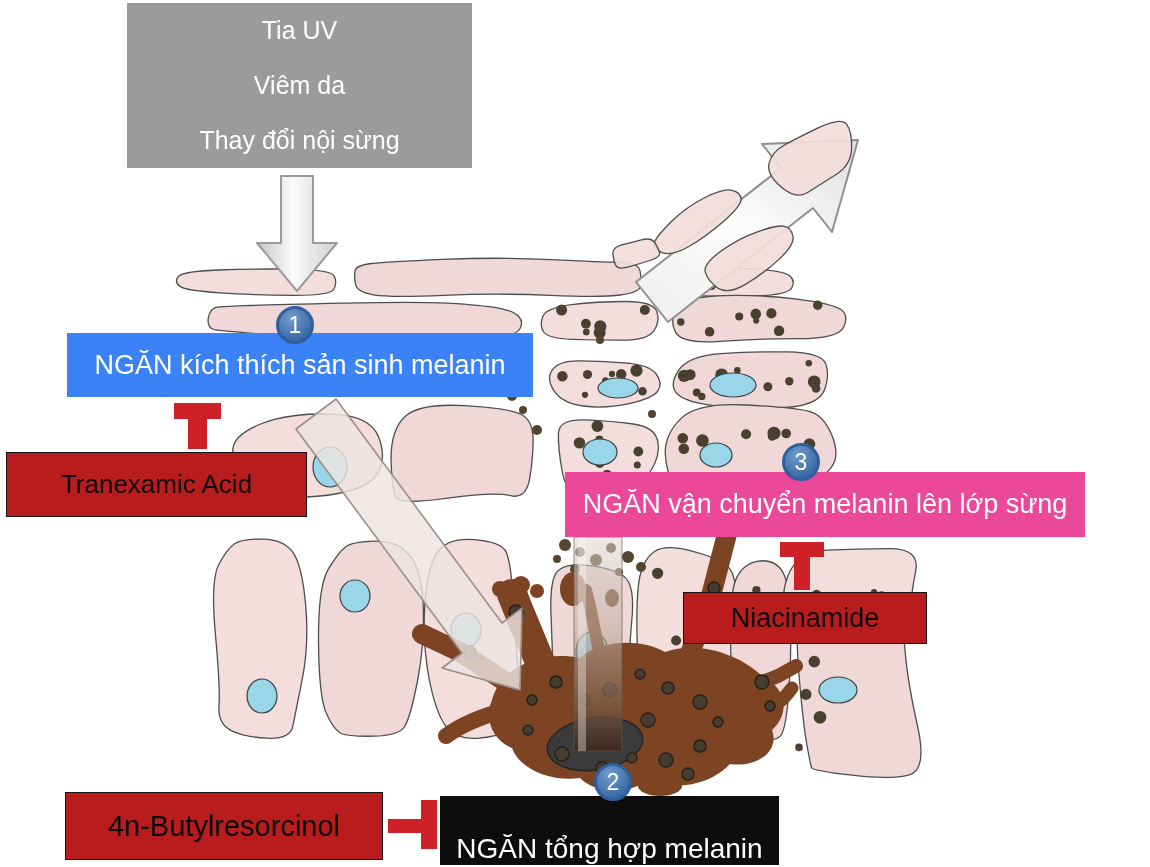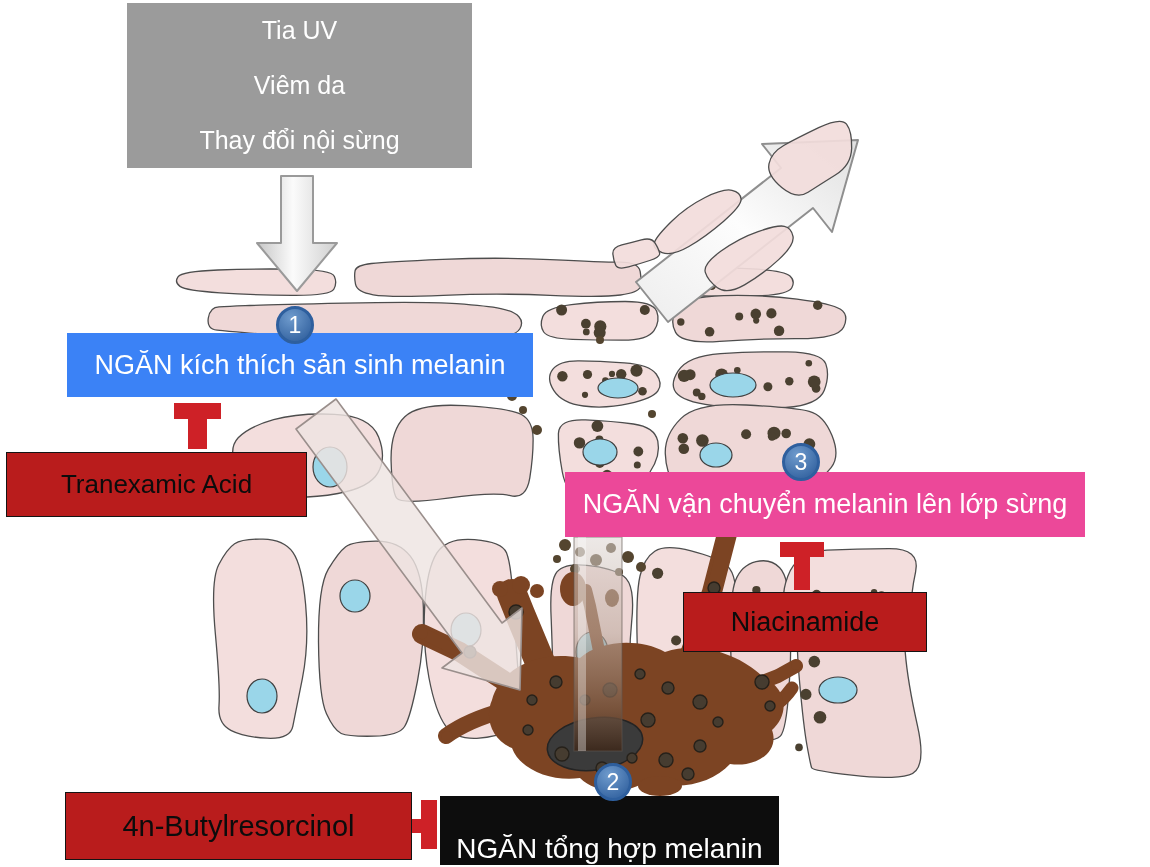--- a/index.html
+++ b/index.html
@@ -10,22 +10,22 @@
     background:#9b9b9b;color:#ffffff;display:flex;flex-direction:column;justify-content:center;
     align-items:center;text-align:center;font-size:25px;line-height:1.0;gap:30px;}
   .step-box{position:absolute;z-index:2;background:#0d0d0d;color:#ffffff;display:flex;
     align-items:center;justify-content:center;text-align:center;}
   #step-box-1{left:67px;top:333px;width:466px;height:64px;font-size:27px;}
   #step-box-3{left:565px;top:472px;width:520px;height:65px;font-size:27px;}
   #step-box-2{left:440px;top:796px;width:339px;height:69px;font-size:28px;}
   .chem-box{position:absolute;z-index:2;background:#b91c1c;border:1px solid #0369a1;color:#0c0c0c;
     display:flex;align-items:center;justify-content:center;text-align:center;box-sizing:border-box;}
   #chem-tranexamic{left:6px;top:452px;width:301px;height:65px;font-size:26px;}
-  #chem-niacinamide{left:683px;top:592px;width:244px;height:60px;font-size:27px;}
-  #chem-butyl{left:65px;top:792px;width:347px;height:68px;font-size:29px;}
+  #chem-niacinamide{left:683px;top:592px;width:244px;height:52px;font-size:27px;}
+  #chem-butyl{left:65px;top:792px;width:318px;height:68px;font-size:29px;}
   .badge{position:absolute;z-index:3;width:38px;height:38px;border-radius:50%;box-sizing:border-box;
     display:flex;align-items:center;justify-content:center;color:#fff;font-size:23px;
     background:radial-gradient(circle at 38% 28%, #6f9bcd, #3a69a5 75%);border:3px solid #2e5f9e;}
   #badge-1{left:276px;top:306px;}
   #badge-3{left:782px;top:443px;}
   #badge-2{left:594px;top:763px;}
 </style>
 </head>
 <body>
 

